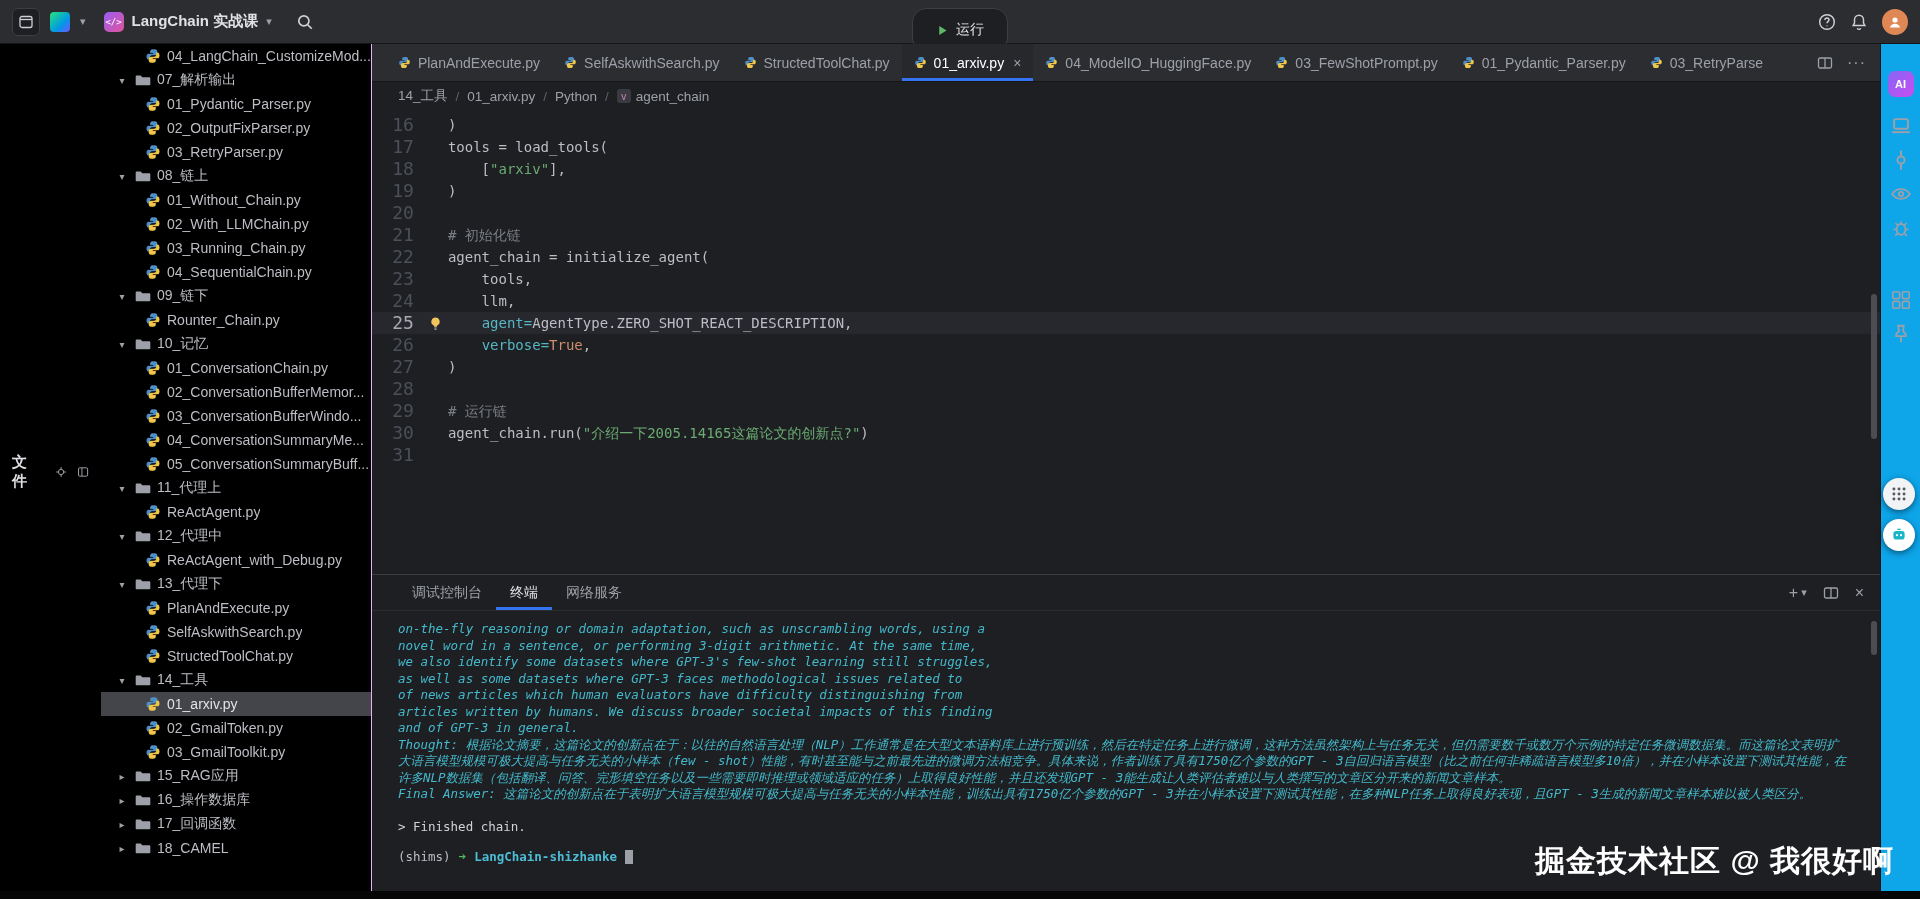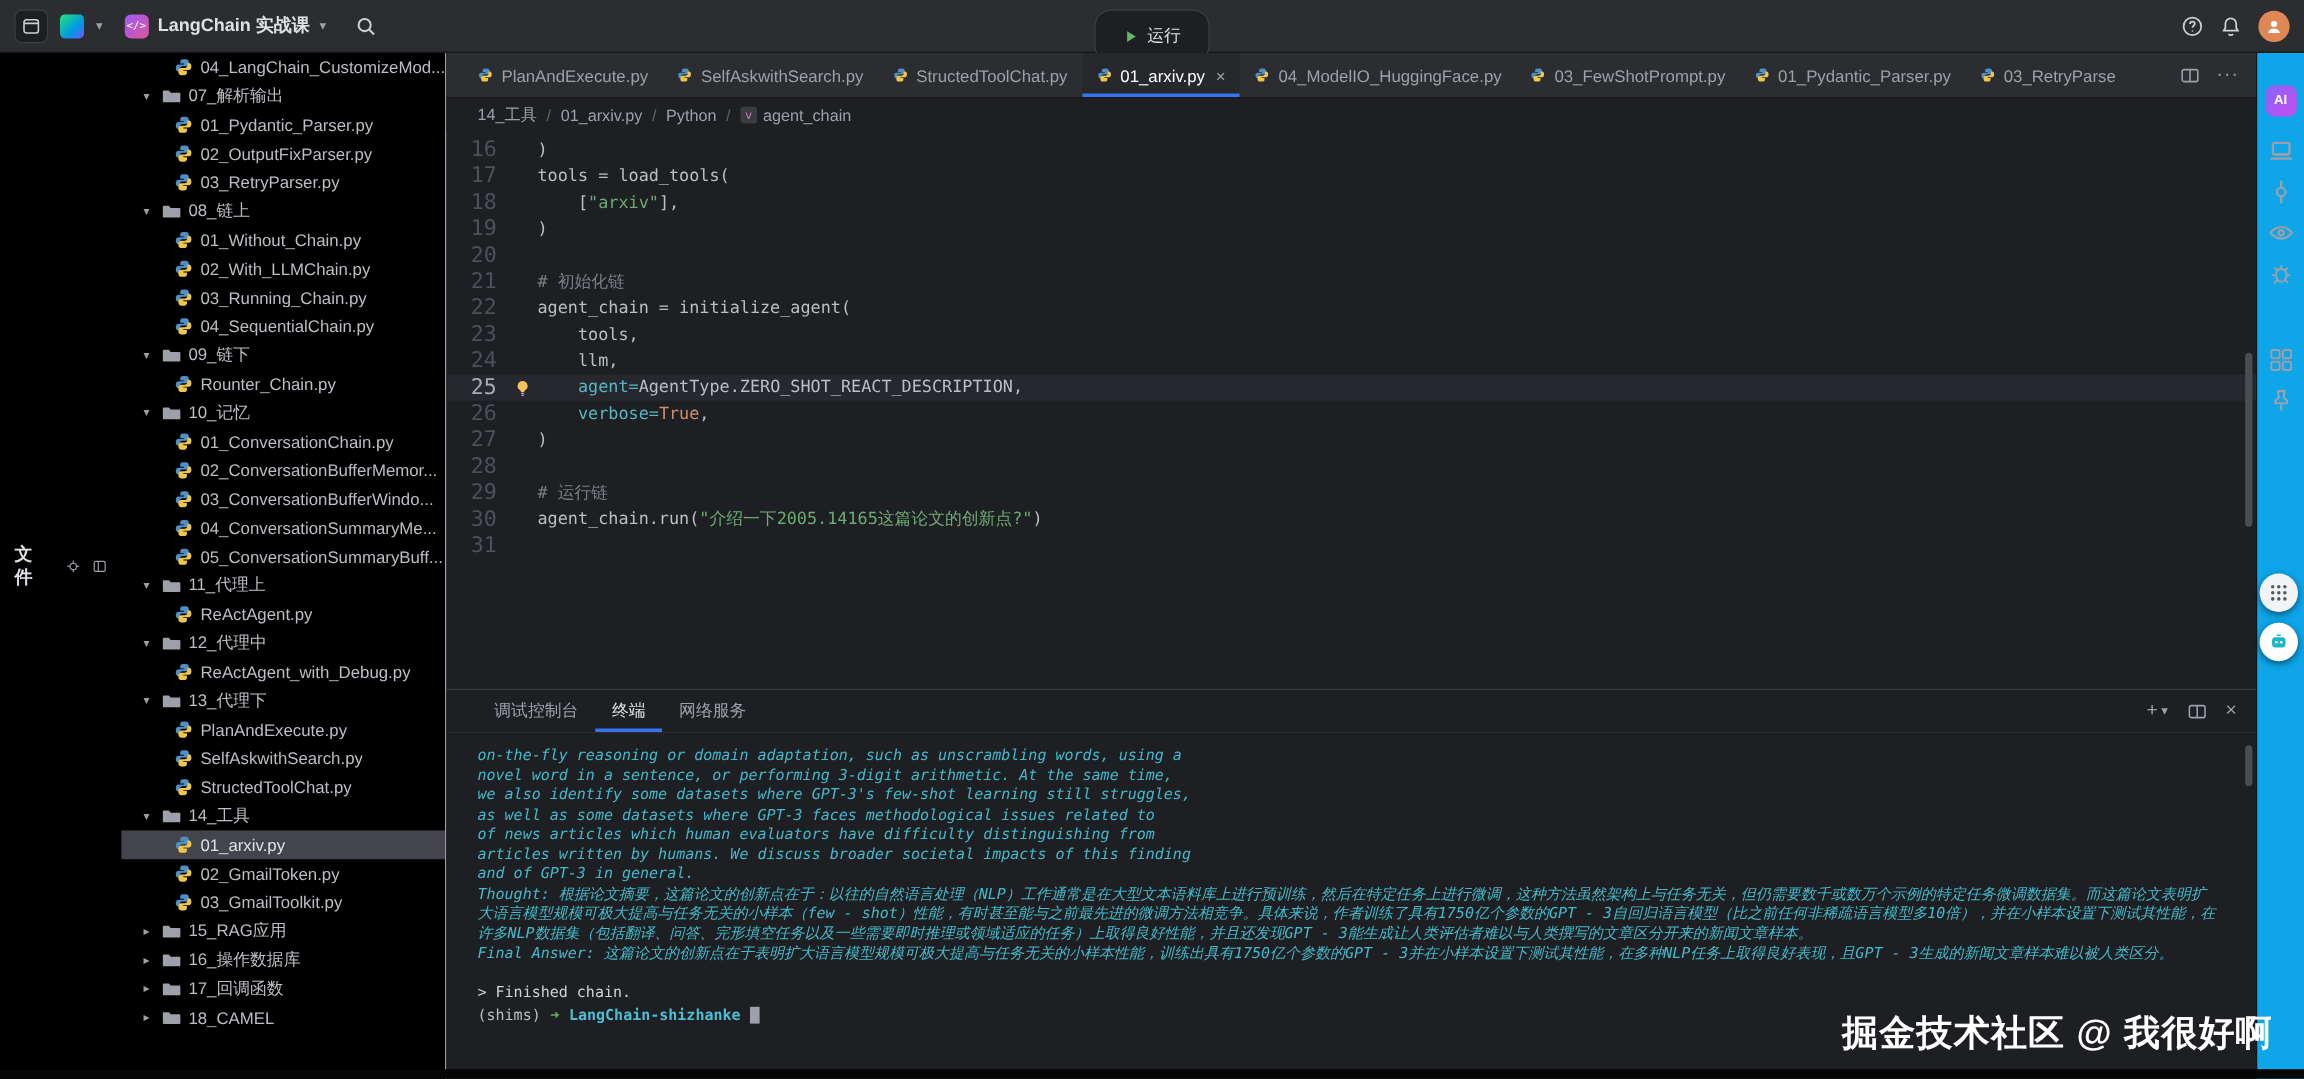--- a/index.html
+++ b/index.html
@@ -66,21 +66,21 @@
   
   .bottom{flex:0 0 325px;border-top:1px solid #393B40;display:flex;flex-direction:column;background:#1E1F22;position:relative}
   .btabs{flex:0 0 36px;display:flex;align-items:stretch;padding-left:26px;border-bottom:1px solid #2a2c2f}
   .btab{display:flex;align-items:center;padding:0 14px;font-size:14px;color:#9DA0A8}
   .btab.active{color:#DFE1E5;box-shadow:inset 0 -3px 0 #3574F0}
   .btab-icons{margin-left:auto;display:flex;align-items:center;gap:16px;padding:0 16px;color:#9DA0A8}
   .term{flex:1;position:relative;overflow:hidden;padding:10px 30px 0 26px;font-family:"DejaVu Sans Mono","Liberation Mono",monospace;font-size:12.5px;line-height:16.5px}
   .t-cyan{color:#43B9CC;font-style:italic;white-space:pre-wrap}
   .t-plain{color:#CFD2D6;white-space:pre-wrap}
   .blankline{height:16.5px}
-  .prompt{display:flex;gap:8px;align-items:center;margin-top:2px}
+  .prompt{display:flex;gap:8px;align-items:center;margin-top:13px}
   .p-env{color:#BCBEC4}
   .p-arrow{color:#55B85C;font-weight:700}
   .p-dir{color:#4DBDD6;font-weight:700}
   .cursor{display:inline-block;width:8px;height:14px;background:#9DA0A8}
 
   
   .rail{flex:0 0 40px;background:#0ea5e9;border-left:1px solid #141517;display:flex;flex-direction:column;align-items:center;padding-top:27px;gap:12px}
   .rail .icon{width:22px;height:22px}
   .ai-badge{width:26px;height:26px;border-radius:7px;background:linear-gradient(135deg,#8566F6,#C94DF0);color:#fff;font-size:11px;font-weight:700;display:flex;align-items:center;justify-content:center;margin-bottom:6px}
   .rail .gap{height:26px}

